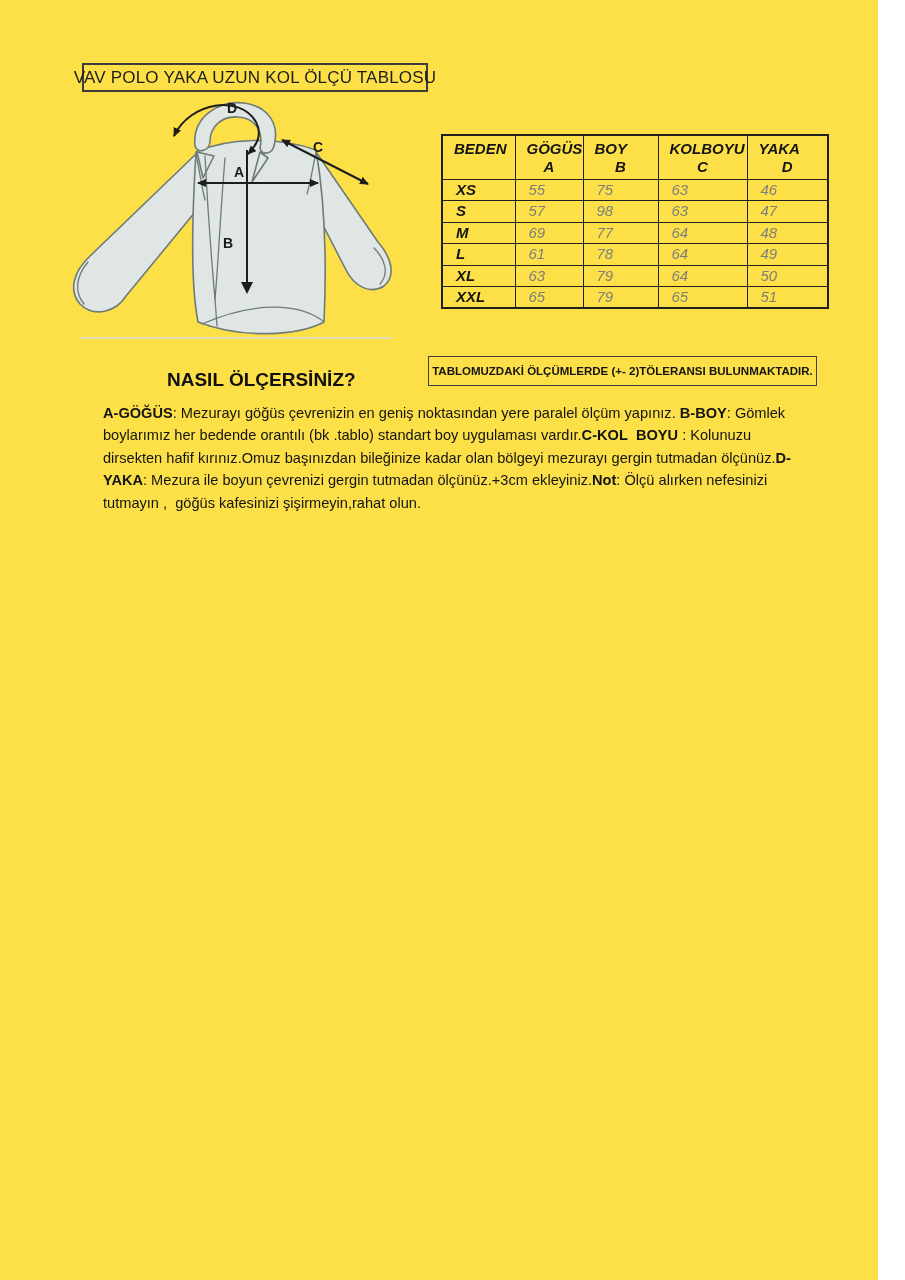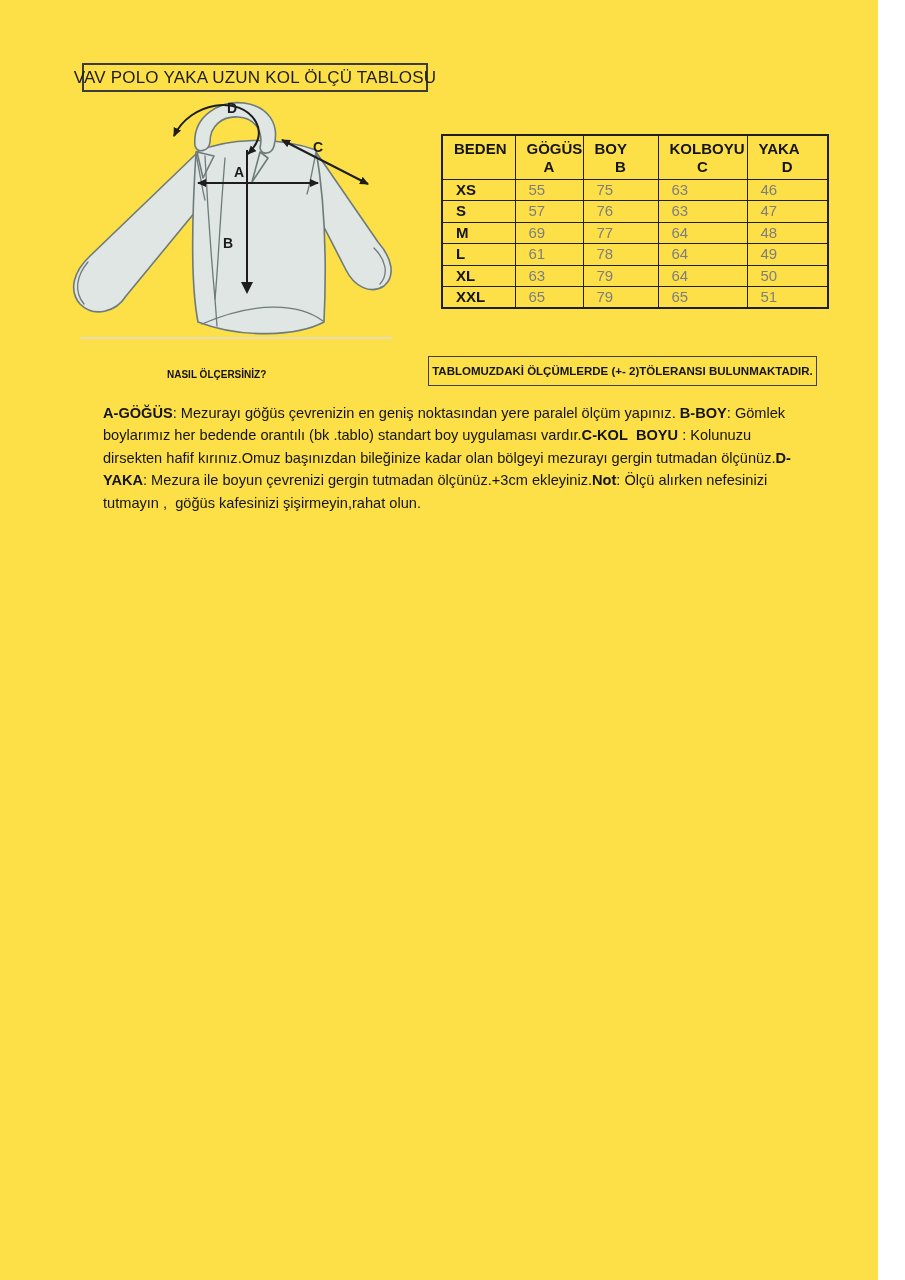--- a/index.html
+++ b/index.html
@@ -26,39 +26,40 @@
   
   .shirt-svg { position:absolute; left:62px; top:96px; width:330px; height:245px; }
 
   
   table.size-table {
     position:absolute; left:441px; top:134px;
     width:386px;
     border-collapse:collapse;
     table-layout:fixed;
     border:2px solid #1f1f1f;
+    font-style:italic;
   }
   table.size-table th, table.size-table td {
     border:1.5px solid #1f1f1f;
   }
   table.size-table th { height:44px; vertical-align:top; font-size:15px; font-weight:700; color:#141414; }
   .h-label { text-align:left; padding:4px 0 0 11px; line-height:18px; white-space:nowrap; }
   .h-sub   { text-align:center; line-height:18px; }
   table.size-table td {
     height:21.5px; font-size:15px; padding-left:13px; line-height:18px;
     text-align:left; vertical-align:middle; white-space:nowrap;
   }
   td.size-cell { font-weight:700; color:#141414; }
   td.value-cell { color:#7e7e7e; font-weight:400; }
   col.c1{width:73px} col.c2{width:68px} col.c3{width:75px} col.c4{width:89px} col.c5{width:81px}
 
   
   .howto-heading {
     position:absolute; left:167px; top:369px;
-    font-size:10px; font-weight:700; color:#111;
+    font-size:19px; font-weight:700; color:#111;
     white-space:nowrap;
   }
   .tolerance-box {
     position:absolute; left:428px; top:356px;
     width:389px; height:30px;
     border:1px solid #404040;
     display:flex; align-items:center; justify-content:center;
     font-size:11.5px; font-weight:700; color:#141414;
     white-space:nowrap;
   }
@@ -168,21 +169,21 @@
       <tr>
         <td class="size-cell">XS</td>
         <td class="value-cell">55</td>
         <td class="value-cell">75</td>
         <td class="value-cell">63</td>
         <td class="value-cell">46</td>
       </tr>
       <tr>
         <td class="size-cell">S</td>
         <td class="value-cell">57</td>
-        <td class="value-cell">76</td>
+        <td class="value-cell">98</td>
         <td class="value-cell">63</td>
         <td class="value-cell">47</td>
       </tr>
       <tr>
         <td class="size-cell">M</td>
         <td class="value-cell">69</td>
         <td class="value-cell">77</td>
         <td class="value-cell">64</td>
         <td class="value-cell">48</td>
       </tr>

